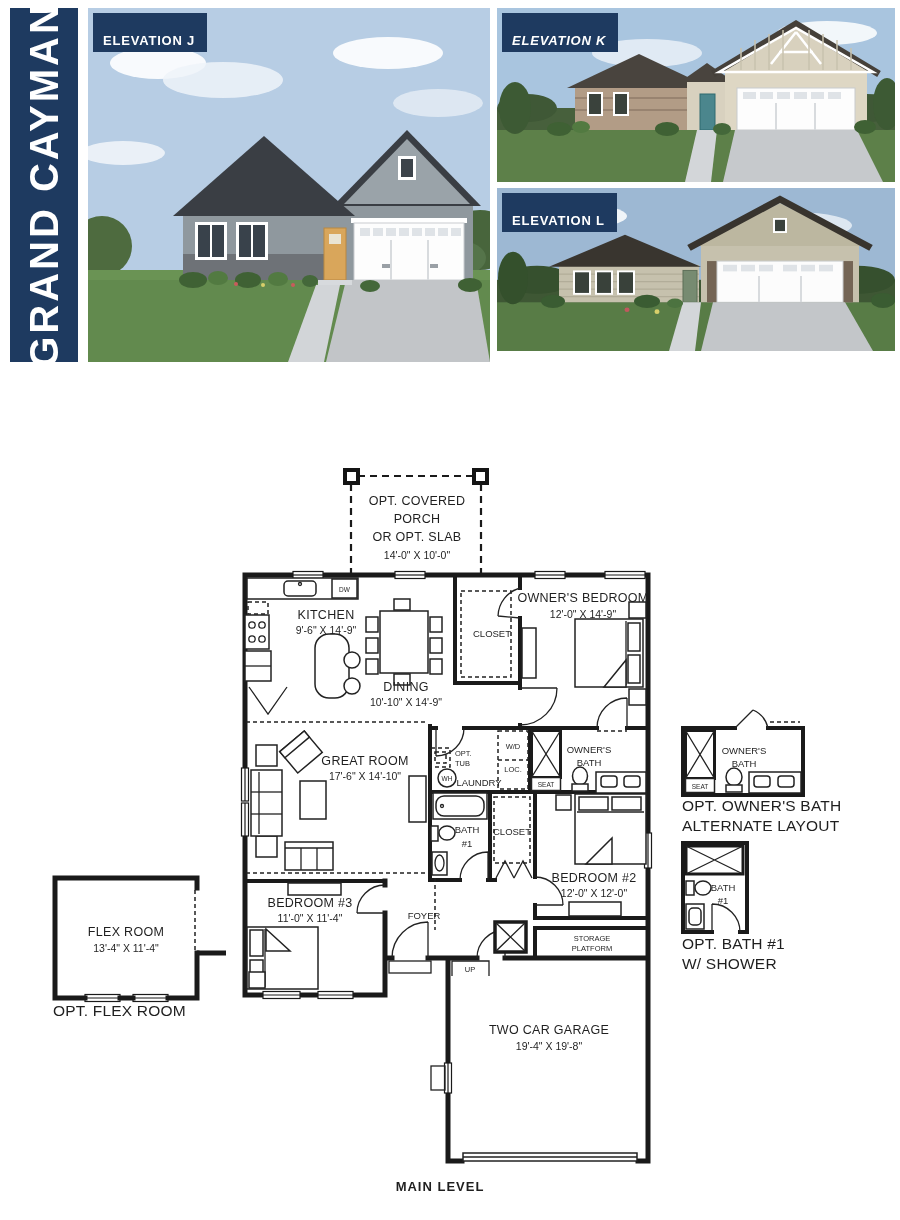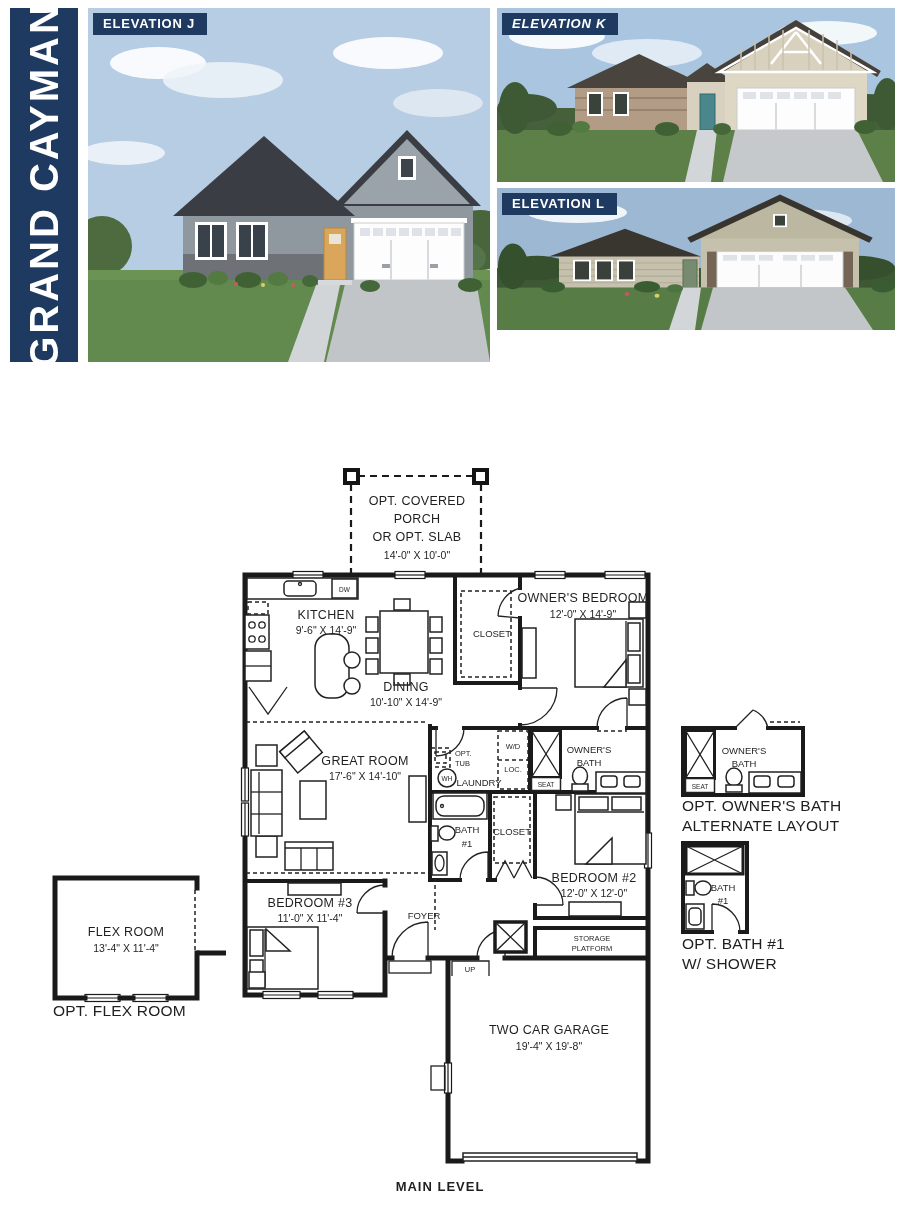--- a/index.html
+++ b/index.html
@@ -3,21 +3,21 @@
 <meta charset="utf-8">
 <style>
   html,body{margin:0;padding:0;background:#fff;}
   .page{position:relative;width:900px;height:1220px;background:#fff;overflow:hidden;font-family:"Liberation Sans",sans-serif;}
   .banner{position:absolute;left:10px;top:8px;width:68px;height:354px;background:#1e3a60;}
   .banner span{position:absolute;left:50%;top:50%;transform:translate(-50%,-50%) rotate(-90deg);white-space:nowrap;
     color:#fff;font-weight:700;font-size:40px;letter-spacing:3px;}
   .photo{position:absolute;overflow:hidden;background:#b7cde4;}
   .photo svg{display:block;width:100%;height:100%;}
   .elev-label{position:absolute;left:5px;top:5px;background:#1e3a60;color:#fff;font-weight:700;font-size:13px;
-    letter-spacing:.8px;padding:3px 12px 4px 10px;}
+    letter-spacing:.8px;padding:20px 12px 4px 10px;}
   #plan{position:absolute;left:0;top:430px;width:900px;height:790px;}
   #plan text{fill:#1f1f1f;font-family:"Liberation Sans",sans-serif;}
   .rn{font-size:12.5px;letter-spacing:.3px;}
   .dm{font-size:10.5px;}
   .sm{font-size:9.5px;}
   .xs{font-size:7.5px;}
   .xxs{font-size:6.5px;}
   .cap{font-size:15.5px;letter-spacing:.2px;}
   .lvl{font-size:13px;font-weight:700;letter-spacing:1px;fill:#39424e;}
   .ctr{text-anchor:middle;}
@@ -160,21 +160,21 @@
         <ellipse cx="62" cy="121" rx="12" ry="7" fill="#3f6134"></ellipse>
         <ellipse cx="84" cy="119" rx="9" ry="6" fill="#527a41"></ellipse>
         <ellipse cx="170" cy="121" rx="12" ry="7" fill="#3f6134"></ellipse>
         <ellipse cx="225" cy="121" rx="9" ry="6" fill="#44683a"></ellipse>
         <ellipse cx="368" cy="119" rx="11" ry="7" fill="#3f6134"></ellipse>
       </g>
     </svg>
     <div class="elev-label">ELEVATION K</div>
   </div>
 
-  <div class="photo" style="left:497px;top:188px;width:398px;height:142px;">
+  <div class="photo" style="left:497px;top:188px;width:398px;height:163px;">
     <svg viewBox="0 0 398 174" preserveAspectRatio="none">
       <rect x="0" y="0" width="398" height="174" fill="#9db8d3"></rect>
       <ellipse cx="80" cy="30" rx="50" ry="13" fill="#ffffff" opacity=".85"></ellipse>
       <ellipse cx="300" cy="40" rx="55" ry="14" fill="#eef3f9" opacity=".8"></ellipse>
       <rect x="0" y="98" width="398" height="28" fill="#3e5734"></rect>
       <ellipse cx="40" cy="98" rx="34" ry="15" fill="#36502e"></ellipse>
       <ellipse cx="360" cy="98" rx="38" ry="15" fill="#36502e"></ellipse>
       <rect x="0" y="122" width="398" height="52" fill="#587c46"></rect>
       <g>
         <ellipse cx="16" cy="96" rx="15" ry="28" fill="#34502c"></ellipse>

